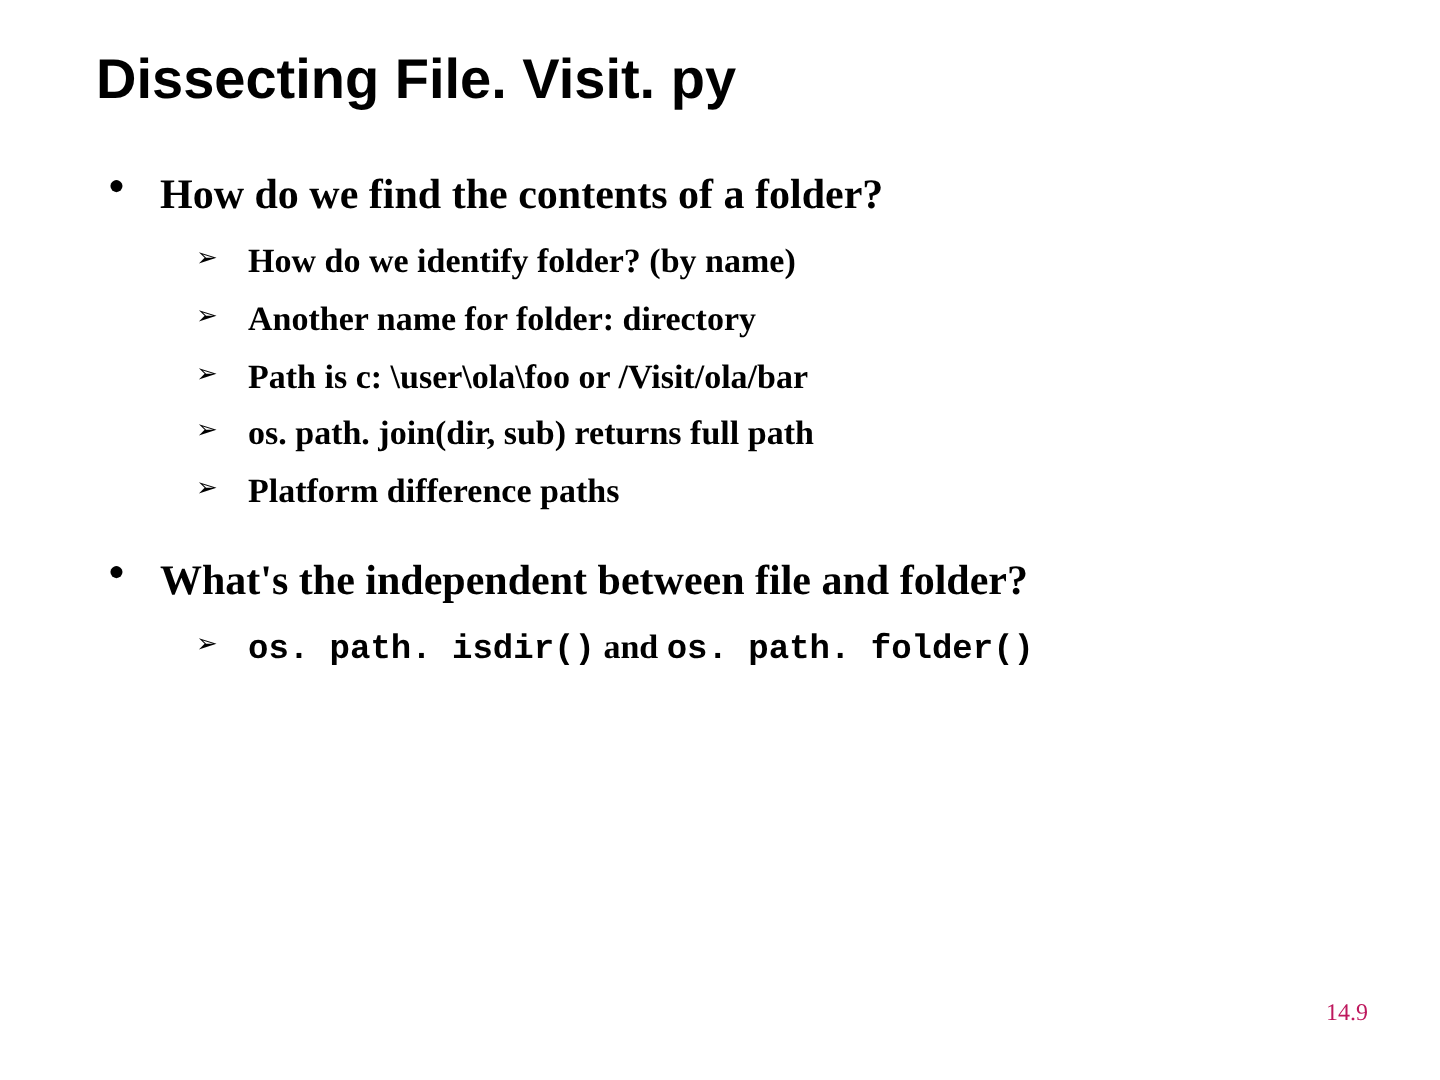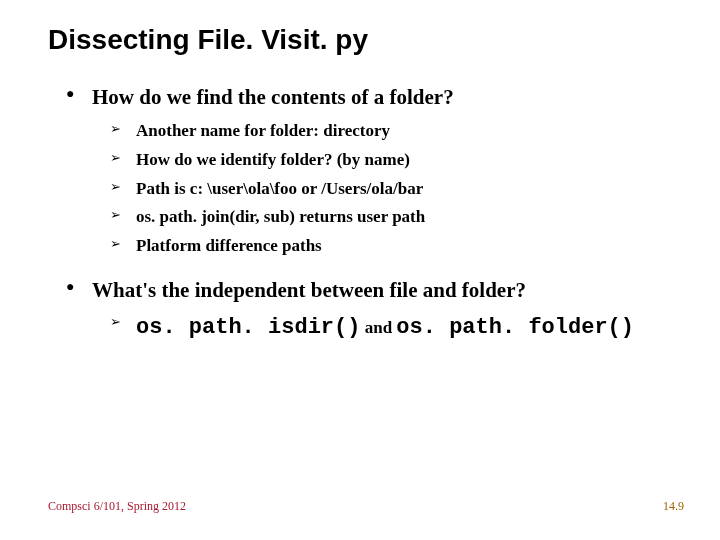--- a/index.html
+++ b/index.html
@@ -22,21 +22,21 @@
   .title {
     font-family: Arial, Helvetica, sans-serif;
     font-weight: bold;
     font-size: 28px;
     color: #000000;
     margin: 0 0 28px 0;
   }
   .l1 {
     list-style: none;
     padding: 0;
-    margin: 12px;
+    margin: 0;
   }
   .l1 > li {
     position: relative;
     padding-left: 32px;
     margin-bottom: 10px;
   }
   .l1 > li::before {
     content: "●";
     position: absolute;
     left: 6px;
@@ -66,62 +66,61 @@
     content: "➢";
     position: absolute;
     left: 18px;
     top: 1px;
     font-size: 13px;
     color: #000;
     font-weight: normal;
   }
   .mono {
     font-family: "Courier New", Courier, monospace;
-    font-size: 22px;
+    font-size: 17px;
     text-align: right;
   }
   .footer-left {
     position: absolute;
     left: 48px;
     bottom: 26px;
     font-family: Georgia, serif;
     font-size: 12px;
     color: #a6192e;
   }
   .footer-right {
     position: absolute;
     right: 36px;
     bottom: 26px;
     font-family: Georgia, serif;
     font-size: 12px;
-    color: #a16207;
+    color: #be185d;
   }
 </style>
 </head>
 <body>
 
 <div class="slide">
   <h1 class="title">Dissecting File. Visit. py</h1>
 
   <ul class="l1">
     <li>
       <div class="l1-text">How do we find the contents of a folder?</div>
       <ul class="l2">
+        <li>How do we identify folder? (by name)</li>
         <li>Another name for folder: directory</li>
-        <li>How do we identify folder? (by name)</li>
-        <li>Path is c: \user\ola\foo or /Users/ola/bar</li>
-        <li>os. path. join(dir, sub) returns user path</li>
+        <li>Path is c: \user\ola\foo or /Visit/ola/bar</li>
+        <li>os. path. join(dir, sub) returns full path</li>
         <li>Platform difference paths</li>
       </ul>
     </li>
     <li>
       <div class="l1-text">What's the independent between file and folder?</div>
       <ul class="l2">
         <li>
           <span class="mono">os. path. isdir()</span><span> and </span><span class="mono">os. path. folder()</span>
         </li>
       </ul>
     </li>
   </ul>
 
-  <div class="footer-left">Compsci 6/101, Spring 2012</div>
   <div class="footer-right">14.9</div>
 </div>
 
 </body></html>

